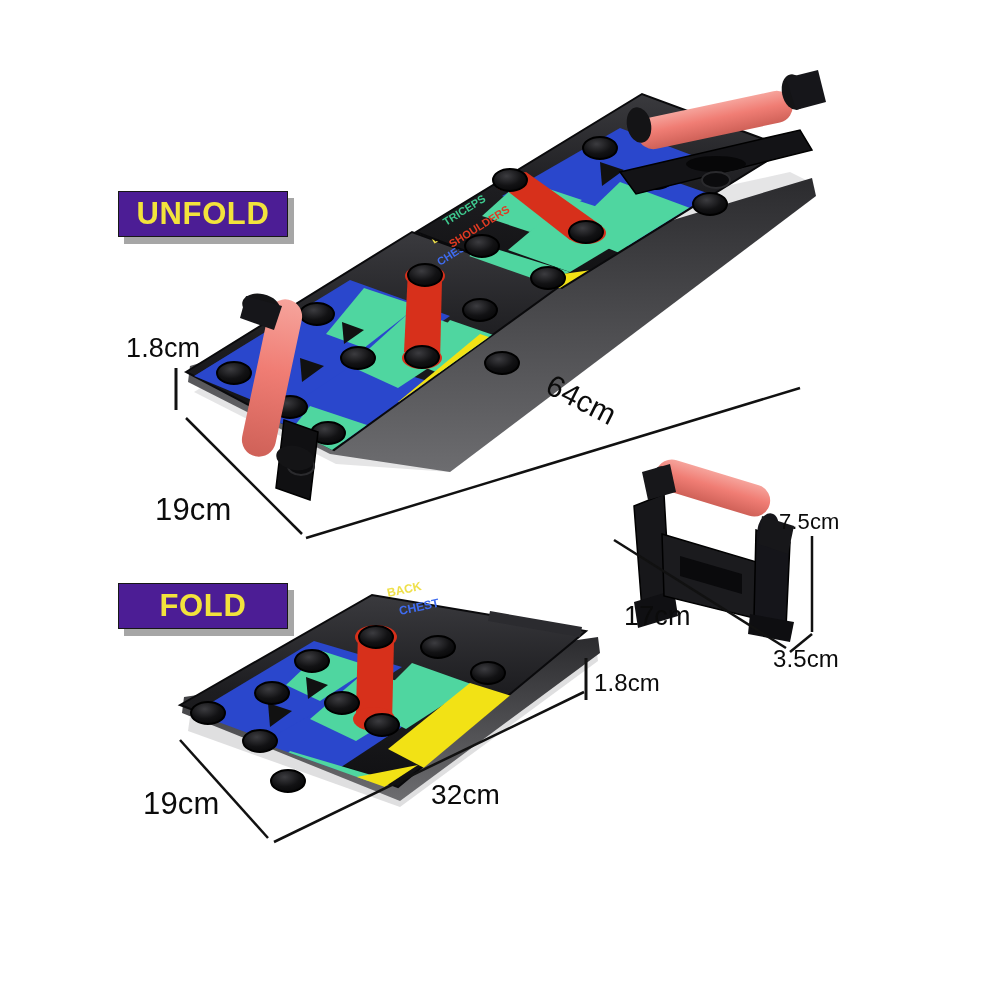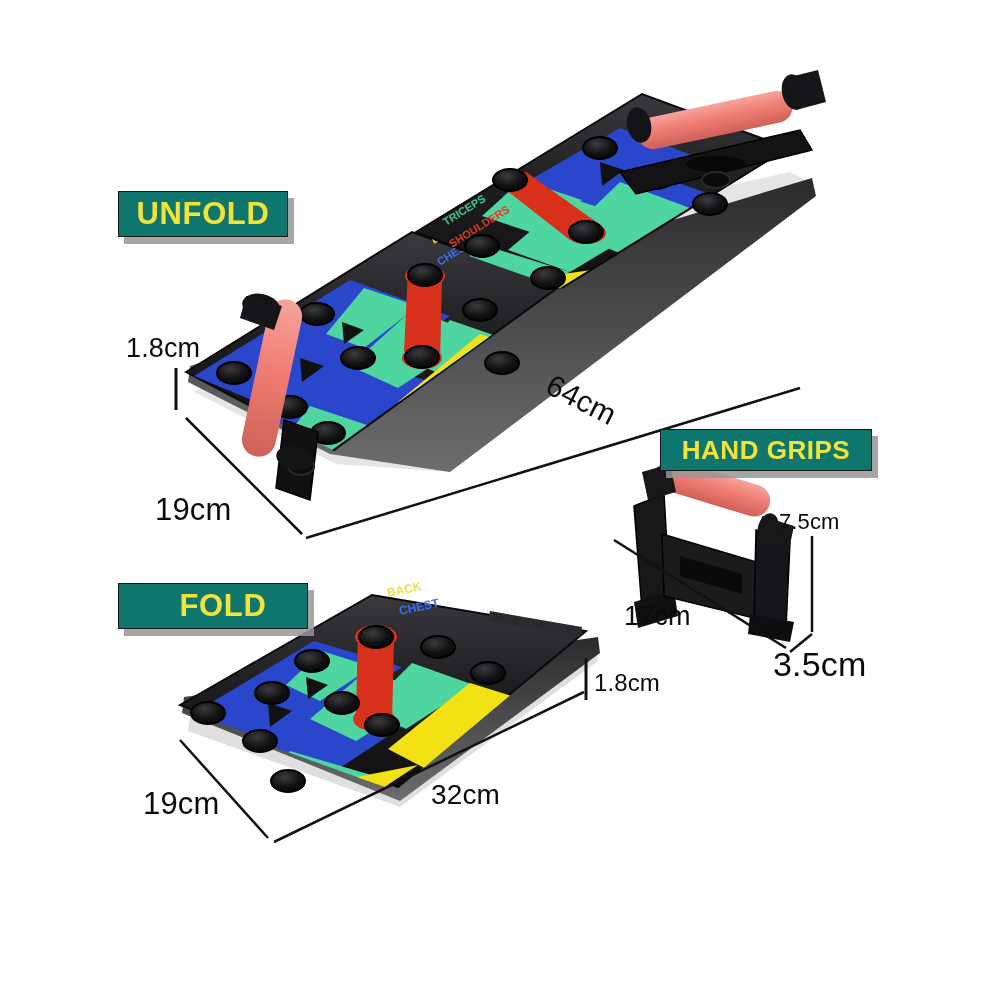--- a/index.html
+++ b/index.html
@@ -8,51 +8,51 @@
     background:#ffffff;
     font-family:"Liberation Sans","DejaVu Sans",sans-serif;
     overflow:hidden;
     position:relative;
   }
   .stage{position:absolute;inset:0;}
 
   
   .badge{
     position:absolute;
-    background:#0f766e;
+    background:#4c1d95;
     color:#f2e33c;
     font-weight:700;
     letter-spacing:.02em;
     display:flex;align-items:center;justify-content:center;
     box-shadow:6px 7px 0 rgba(150,150,150,.85);
     border:1px solid #171717;
     white-space:nowrap;
   }
   #badge-unfold{left:118px;top:191px;width:168px;height:44px;font-size:31px;}
-  #badge-fold{left:118px;top:583px;width:168px;height:44px;font-size:31px;padding-left:20px;}
+  #badge-fold{left:118px;top:583px;width:168px;height:44px;font-size:31px;}
   #badge-handgrips{left:660px;top:429px;width:210px;height:40px;font-size:26px;}
 
   
   .dim{
     position:absolute;
     color:#0b0b0b;
     font-size:27px;
     font-weight:500;
     white-space:nowrap;
     letter-spacing:.005em;
   }
   #dim-18-unfold{left:126px;top:333px;}
   #dim-19-unfold{left:155px;top:492px;font-size:31px;}
   #dim-64{left:556px;top:368px;font-size:30px;transform:rotate(27deg);transform-origin:left top;}
   #dim-19-fold{left:143px;top:786px;font-size:31px;}
   #dim-32{left:431px;top:779px;font-size:28px;}
   #dim-18-fold{left:594px;top:669px;font-size:24px;}
   #dim-75{left:779px;top:509px;font-size:22px;}
   #dim-17{left:624px;top:601px;font-size:27px;}
-  #dim-35{left:773px;top:645px;font-size:34px;}
+  #dim-35{left:773px;top:645px;font-size:24px;}
 
   
   svg.art{position:absolute;overflow:visible;}
   #art-unfold{left:150px;top:120px;}
   #art-fold{left:150px;top:555px;}
   #art-grip{left:618px;top:470px;}
 </style>
 </head>
 <body>
 
@@ -261,21 +261,20 @@
 
     <line x1="812" y1="536" x2="812" y2="632" stroke="#111" stroke-width="2.5"></line>
 
     <line x1="790" y1="652" x2="812" y2="634" stroke="#111" stroke-width="2.5"></line>
   </svg>
 
   <div class="badge" id="badge-unfold">UNFOLD</div>
 
   <div class="badge" id="badge-fold">FOLD</div>
 
-  <div class="badge" id="badge-handgrips">HAND GRIPS</div>
 
   <div class="dim" id="dim-18-unfold">1.8cm</div>
 
   <div class="dim" id="dim-19-unfold">19cm</div>
 
   <div class="dim" id="dim-64">64cm</div>
 
   <div class="dim" id="dim-19-fold">19cm</div>
 
   <div class="dim" id="dim-32">32cm</div>

